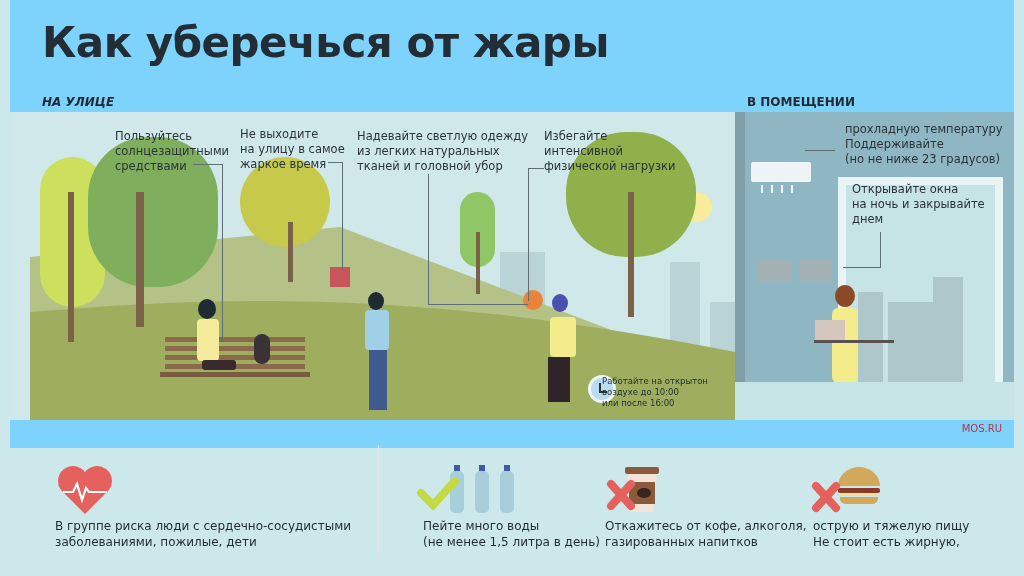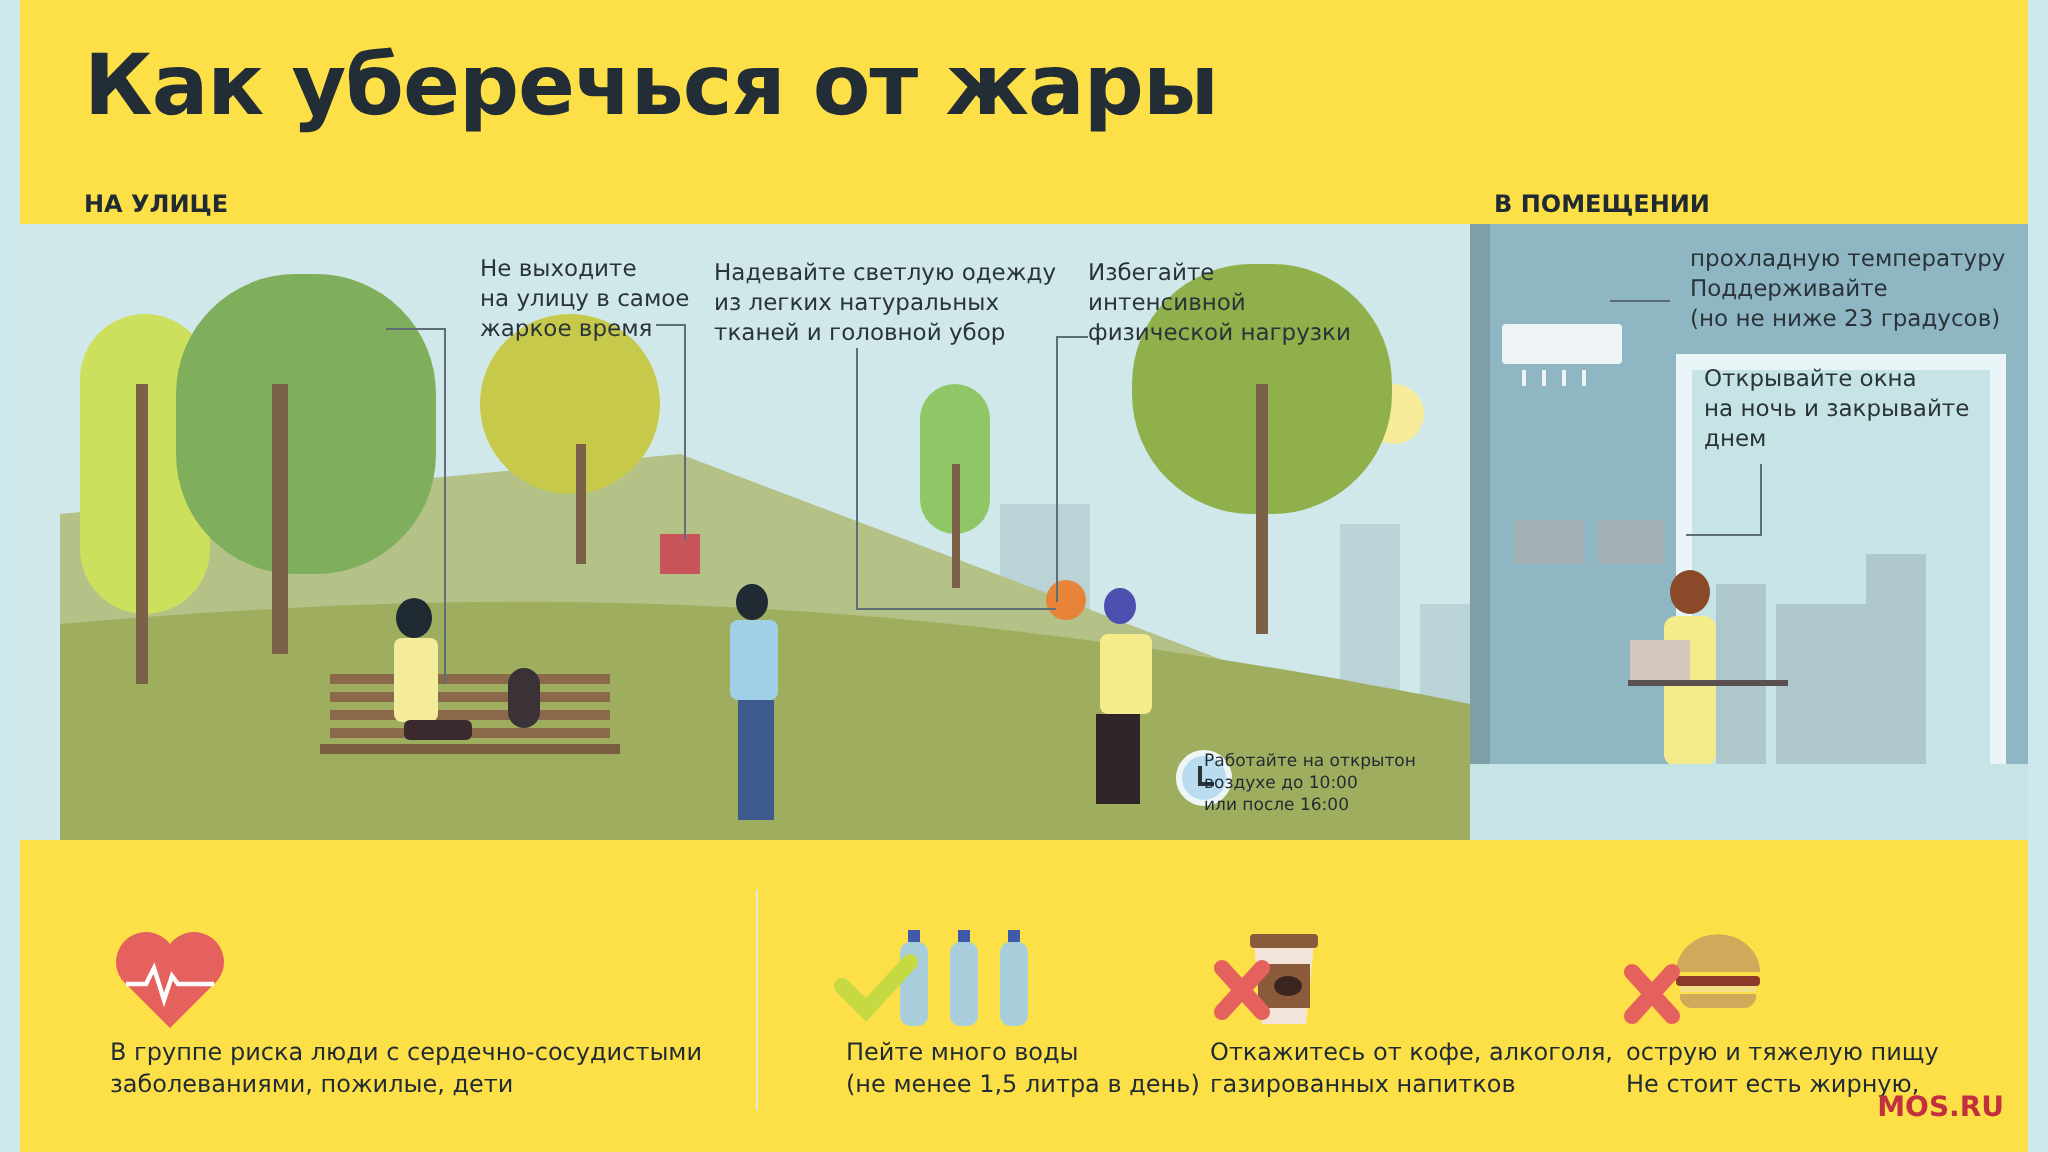--- a/index.html
+++ b/index.html
@@ -1,40 +1,40 @@
 <!DOCTYPE html>
 <html><head>
 <meta charset="utf-8">
 <style>
   * { box-sizing: border-box; margin: 0; padding: 0; }
   html, body { width: 1024px; height: 576px; overflow: hidden; }
   body { background: #cde8ea; font-family: "DejaVu Sans", sans-serif; color: #1f2a33; position: relative; }
-  .sheet { position: absolute; left: 10px; top: 0; width: 1004px; height: 576px; background: #fde047; }
+  .sheet { position: absolute; left: 10px; top: 0; width: 1004px; height: 448px; background: #7dd3fc; }
   .title { position: absolute; left: 32px; top: 18px; font-size: 42px; font-weight: bold; color: #232d36; letter-spacing: -0.5px; }
   .sec-label { position: absolute; top: 95px; font-size: 12px; font-weight: bold; color: #1f2a33; }
   
   .outdoor { position: absolute; left: 0; top: 112px; width: 725px; height: 308px; background: #d0e8ea; overflow: hidden; }
   .indoor { position: absolute; left: 725px; top: 112px; width: 279px; height: 308px; background: #8fb7c3; overflow: hidden; }
   .callout { position: absolute; font-size: 11.5px; line-height: 15px; color: #2a3339; }
   .leader { position: absolute; background: #5e6e76; }
   .hill { position: absolute; }
   .tree-trunk { position: absolute; background: #7a6147; }
   .blob { position: absolute; border-radius: 50%; }
   .clock-text { position: absolute; left: 581px; top: 262px; font-size: 8.5px; line-height: 11px; color: #1f2a33; }
   
   .tip { position: absolute; font-size: 12px; line-height: 16px; color: #1f2a33; }
   .divider-v { position: absolute; left: 368px; top: 445px; width: 1px; height: 110px; background: #e1e6e8; }
-  .mosru { position: absolute; right: 12px; bottom: 14px; font-size: 14px; color: #c2303f; font-weight: bold; }
+  .mosru { position: absolute; right: 12px; bottom: 14px; font-size: 10px; color: #c2303f; font-weight: normal; }
 </style>
 </head>
 <body>
 
 <div class="sheet">
   <div class="title">Как уберечься от жары</div>
-  <div class="sec-label" style="left:32px;">НА УЛИЦЕ</div>
+  <div class="sec-label" style="left:32px;font-style:italic;">НА УЛИЦЕ</div>
   <div class="sec-label" style="left:737px;">В ПОМЕЩЕНИИ</div>
 
   <div class="outdoor">
 
     <div style="position:absolute;left:490px;top:140px;width:45px;height:100px;background:#b9d3d6;"></div>
     <div style="position:absolute;left:660px;top:150px;width:30px;height:90px;background:#b9d3d6;"></div>
     <div style="position:absolute;left:700px;top:190px;width:25px;height:50px;background:#b9d3d6;"></div>
 
     <div class="blob" style="left:672px;top:80px;width:30px;height:30px;background:#f6ec9a;"></div>
 
@@ -73,20 +73,25 @@
 
     <div class="leader" style="left:183px;top:52px;width:30px;height:1px;"></div>
     <div class="leader" style="left:212px;top:52px;width:1px;height:178px;"></div>
     <div class="leader" style="left:318px;top:50px;width:14px;height:1px;"></div>
     <div class="leader" style="left:332px;top:50px;width:1px;height:108px;"></div>
     <div class="leader" style="left:418px;top:62px;width:1px;height:130px;"></div>
     <div class="leader" style="left:418px;top:192px;width:100px;height:1px;"></div>
     <div class="leader" style="left:518px;top:56px;width:1px;height:133px;"></div>
     <div class="leader" style="left:518px;top:56px;width:16px;height:1px;"></div>
 
+    <div class="callout" style="left:105px;top:17px;">
+      <div>Пользуйтесь</div>
+      <div>солнцезащитными</div>
+      <div>средствами</div>
+    </div>
     <div class="callout" style="left:347px;top:17px;">
       <div>Надевайте светлую одежду</div>
       <div>из легких натуральных</div>
       <div>тканей и головной убор</div>
     </div>
     <div class="callout" style="left:230px;top:15px;">
       <div>Не выходите</div>
       <div>на улицу в самое</div>
       <div>жаркое время</div>
     </div>

